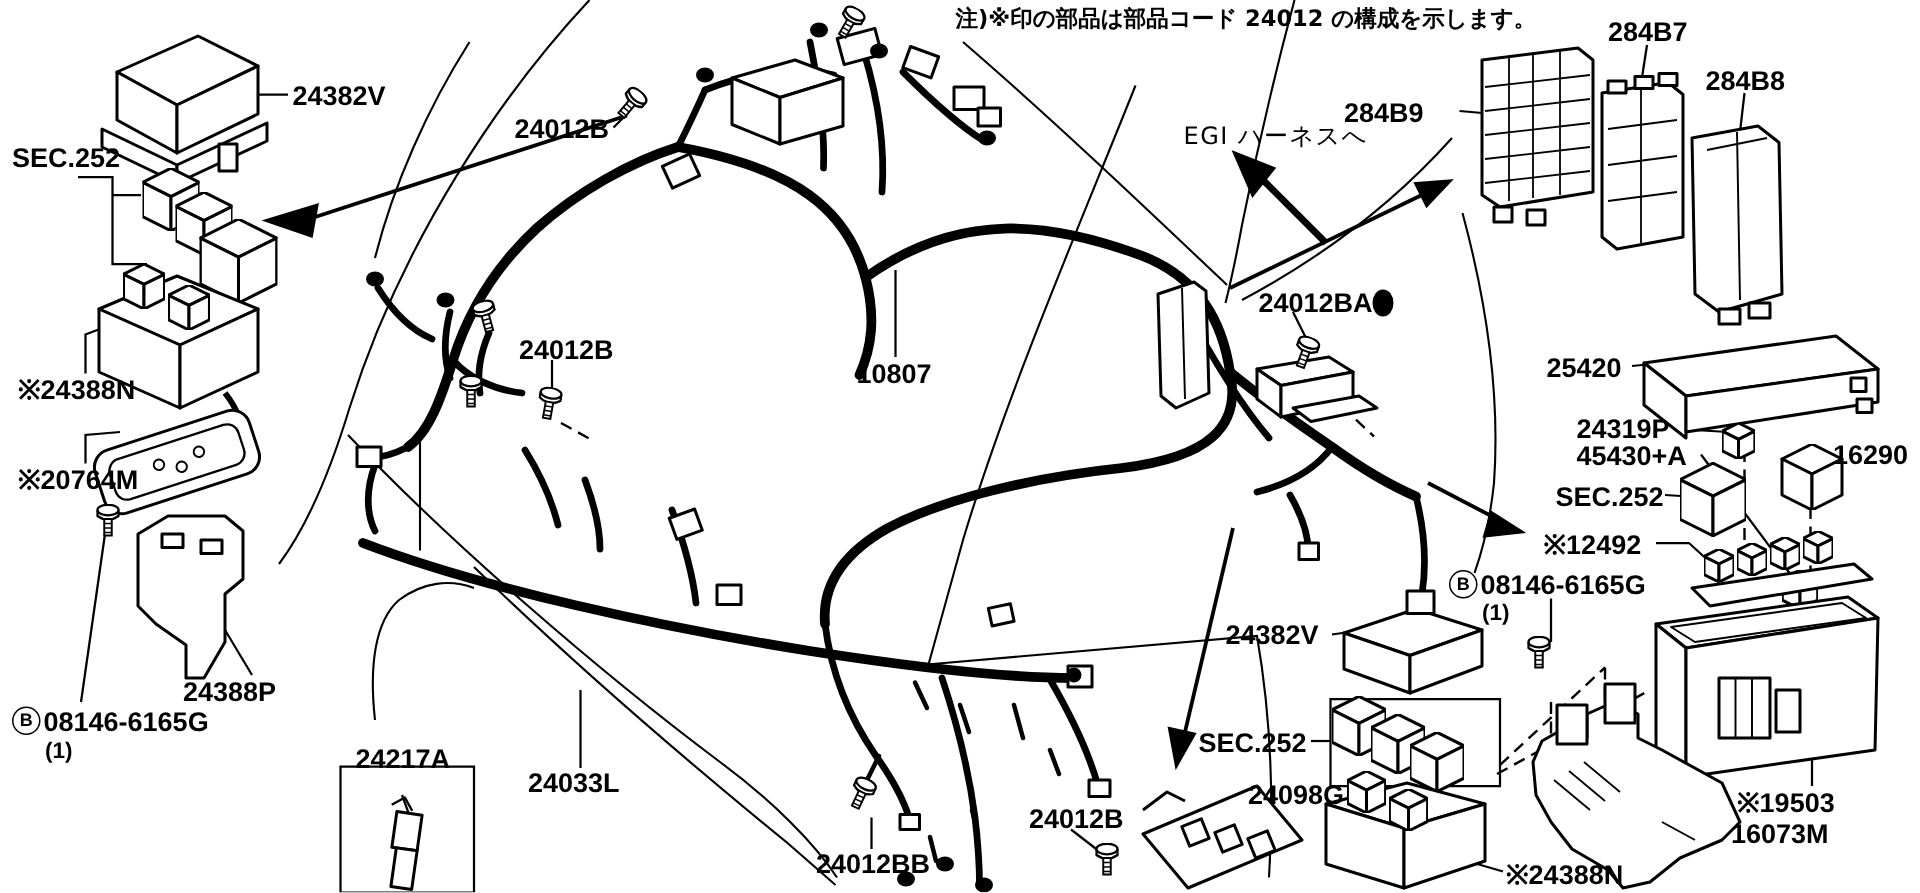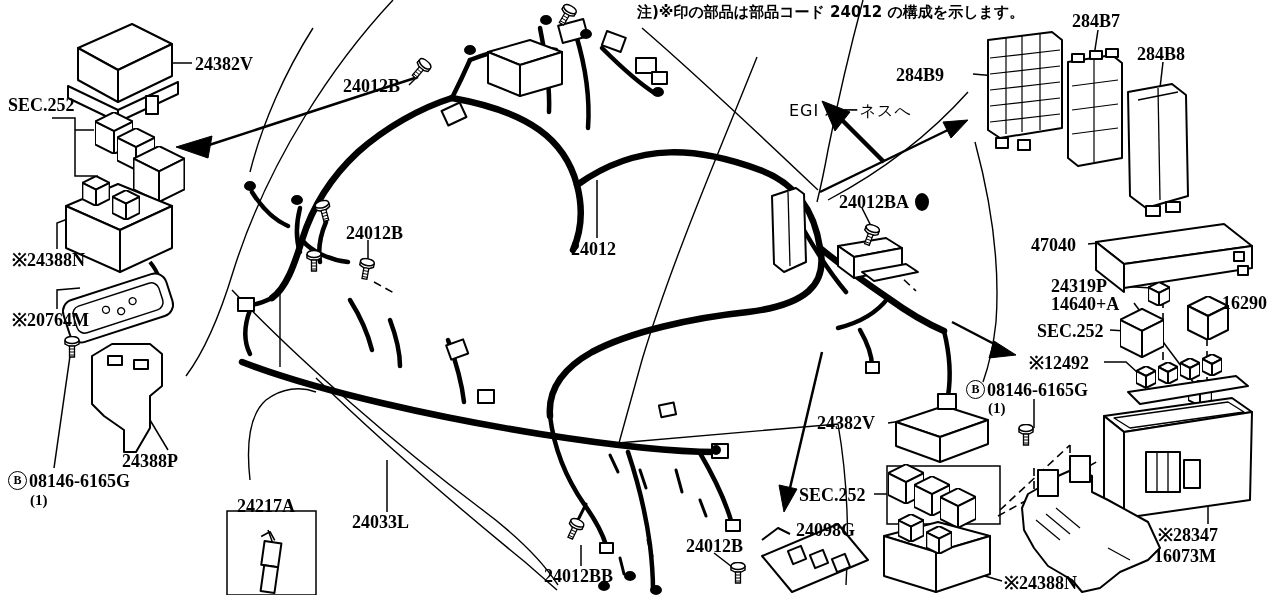--- a/index.html
+++ b/index.html
@@ -1,22 +1,22 @@
 <!DOCTYPE html>
 <html><head>
 <meta charset="utf-8">
 <style>
   html,body{margin:0;padding:0;background:#fff;}
   #stage{position:relative;width:1280px;height:595px;background:#fff;overflow:hidden;
          font-family:"DejaVu Sans Mono",monospace;}
   #art{position:absolute;left:0;top:0;}
   .lbl{position:absolute;white-space:nowrap;color:#000;font-weight:700;font-size:18px;line-height:1;
-       font-family:Liberation Serif, serif;}
+       font-family:Liberation Sans, sans-serif;}
   .jp{font-family:"DejaVu Sans",sans-serif;font-weight:700;font-size:15px;text-align:right;}
-  .egi{font-family:"DejaVu Sans",sans-serif;font-weight:400;font-size:16px;letter-spacing:1px;margin-top:20px;}
+  .egi{font-family:"DejaVu Sans",sans-serif;font-weight:400;font-size:16px;letter-spacing:1px;}
   .bolt-lbl{display:flex;align-items:center;gap:2px;}
   .circ{display:inline-block;width:17px;height:17px;border:1.7px solid #000;border-radius:50%;
         text-align:center;line-height:17px;font-size:12px;font-weight:700;}
   .qty{font-size:15px;font-weight:700;margin-top:2px;margin-left:22px;}
   svg *{vector-effect:non-scaling-stroke;}
 </style>
 </head>
 <body>
 
 <div id="stage">
@@ -378,39 +378,39 @@
 <div class="lbl" style="left:12px;top:311px">※20764M</div>
 <div class="lbl" style="left:122px;top:452px">24388P</div>
 <div class="lbl bolt-lbl" style="left:8px;top:471px">
   <span class="circ">B</span>
       <span>08146-6165G</span>
 </div>
 <div class="lbl qty" style="left:8px;top:491px">(1)</div>
 <div class="lbl" style="left:237px;top:497px">24217A</div>
 <div class="lbl" style="left:352px;top:513px">24033L</div>
 <div class="lbl" style="left:346px;top:224px">24012B</div>
-<div class="lbl" style="left:571px;top:240px">24012</div>
+<div class="lbl" style="left:571px;top:240px">10807</div>
 <div class="lbl" style="left:839px;top:193px">24012BA</div>
 <div class="lbl egi" style="left:789px;top:83px">EGI ハーネスへ</div>
 <div class="lbl" style="left:896px;top:66px">284B9</div>
 <div class="lbl" style="left:1072px;top:12px">284B7</div>
 <div class="lbl" style="left:1137px;top:45px">284B8</div>
-<div class="lbl" style="left:1031px;top:236px">47040</div>
+<div class="lbl" style="left:1031px;top:236px">25420</div>
 <div class="lbl" style="left:1051px;top:277px">24319P</div>
-<div class="lbl" style="left:1051px;top:295px">14640+A</div>
+<div class="lbl" style="left:1051px;top:295px">45430+A</div>
 <div class="lbl" style="left:1222px;top:294px">16290</div>
 <div class="lbl" style="left:1037px;top:322px">SEC.252</div>
 <div class="lbl" style="left:1029px;top:354px">※12492</div>
 <div class="lbl bolt-lbl" style="left:966px;top:380px">
   <span class="circ">B</span>
       <span>08146-6165G</span>
 </div>
 <div class="lbl qty" style="left:966px;top:399px">(1)</div>
 <div class="lbl" style="left:817px;top:414px">24382V</div>
 <div class="lbl" style="left:799px;top:486px">SEC.252</div>
-<div class="lbl" style="left:796px;top:521px">24098G</div>
+<div class="lbl" style="left:832px;top:521px">24098G</div>
 <div class="lbl" style="left:686px;top:537px">24012B</div>
 <div class="lbl" style="left:544px;top:567px">24012BB</div>
-<div class="lbl" style="left:1158px;top:526px">※28347</div>
+<div class="lbl" style="left:1158px;top:526px">※19503</div>
 <div class="lbl" style="left:1154px;top:547px">16073M</div>
 <div class="lbl" style="left:1004px;top:574px">※24388N</div>
 
 </div>
 
 </body></html>

